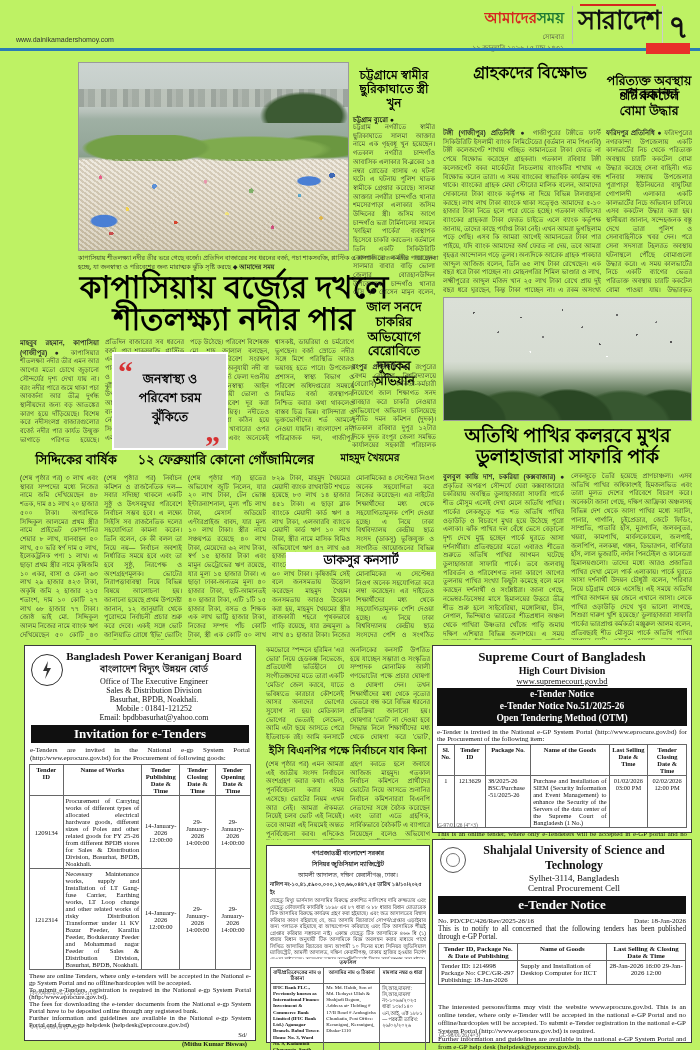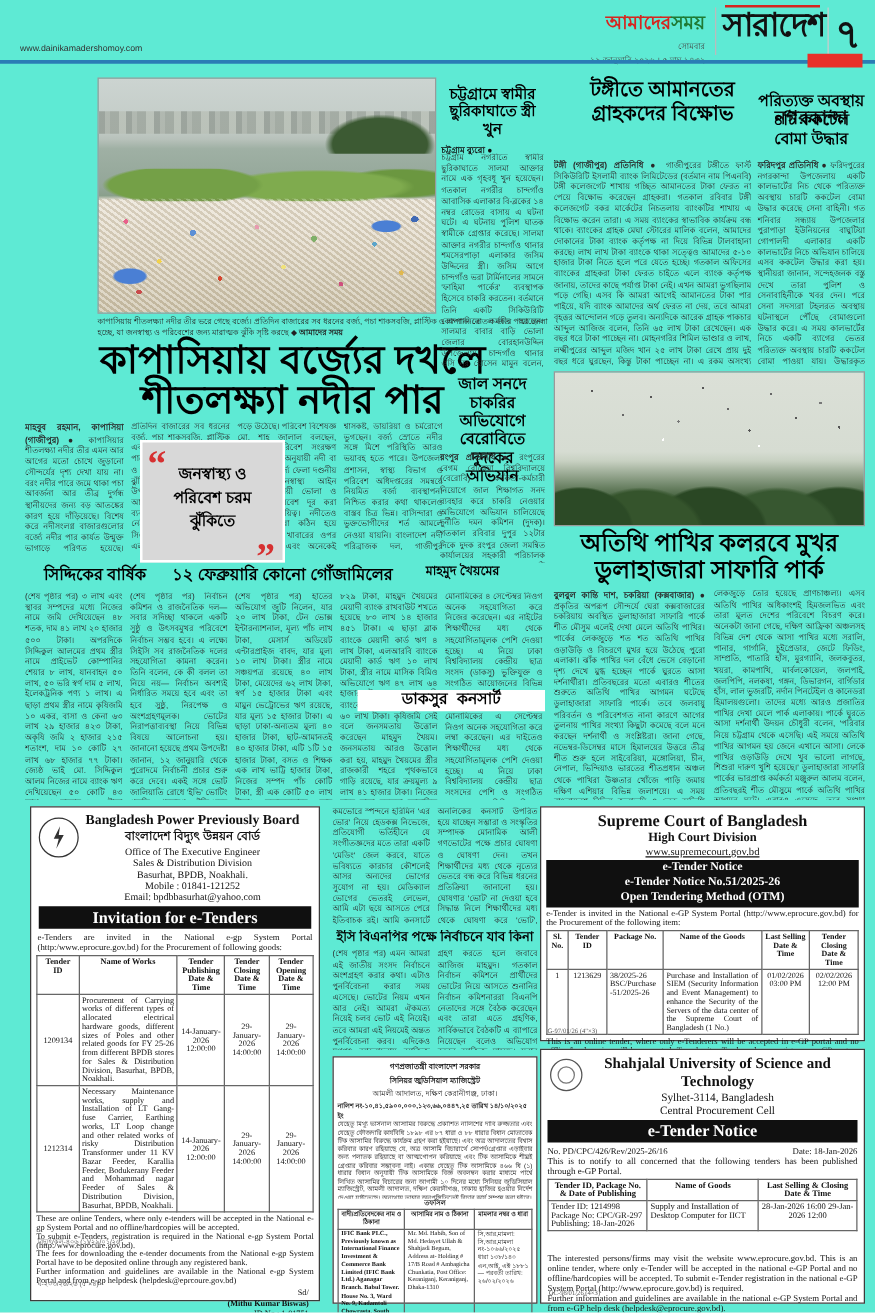--- a/index.html
+++ b/index.html
@@ -1,16 +1,16 @@
 <!DOCTYPE html>
 <html><head>
 <meta charset="utf-8">
 <style>
   html,body{margin:0;padding:0;background:#f2f2f2;}
-  .page{position:relative;width:700px;height:1050px;margin:0 auto;background:#5eead4;overflow:hidden;
+  .page{position:relative;width:700px;height:1050px;margin:0 auto;background:#bef264;overflow:hidden;
         font-family:"Liberation Sans","DejaVu Sans",sans-serif;color:#111;}
   .abs{position:absolute;}
   .serif{font-family:"Liberation Serif","DejaVu Serif",serif;}
   .bn-body{font-size:6.5px;line-height:1.34;text-align:justify;color:#2a2a2a;overflow:hidden;}
   .bn-head{font-weight:700;color:#000;text-align:center;line-height:1.18;}
   .byline{font-weight:700;}
   .kicker{font-weight:700;text-align:center;}
   .bar{background:#101010;color:#fff;text-align:center;font-weight:700;}
   .box{border:1px solid #3c3c3c;background:#fff;}
   .tnd{border-collapse:collapse;width:100%;}
@@ -126,21 +126,20 @@
       <div>ঝুঁকিতে</div>
     </div>
     <span class="q abs" style="right:6px;bottom:2px;font-size:30px;">”</span>
   </div>
 
   <div class="abs bn-head" style="left:353px;top:68px;width:82px;font-size:12px;">চট্টগ্রামে স্বামীর ছুরিকাঘাতে স্ত্রী খুন</div>
   <div class="abs" style="left:353px;top:114px;width:82px;font-size:6.8px;font-weight:700;">চট্টগ্রাম ব্যুরো ●</div>
   <div class="abs bn-body" style="left:353px;top:123px;width:82px;height:172px;">চট্টগ্রাম নগরীতে স্বামীর ছুরিকাঘাতে সালমা আক্তার নামে এক গৃহবধূ খুন হয়েছেন। গতকাল নগরীর চান্দগাঁও আবাসিক এলাকার বি-ব্লকের ১৪ নম্বর রোডের বাসায় এ ঘটনা ঘটে। এ ঘটনায় পুলিশ ঘাতক স্বামীকে গ্রেপ্তার করেছে। সালমা আক্তার নগরীর চান্দগাঁও থানার শমসেরপাড়া এলাকার জসিম উদ্দিনের স্ত্রী। জসিম আগে চান্দগাঁও ভরা টার্মিনালের সামনে 'ফাহিমা পার্কের' ব্যবস্থাপক হিসেবে চাকরি করতেন। বর্তমানে তিনি একটি সিকিউরিটি কোম্পানিতে কর্মরত আছেন। সালমার বাবার বাড়ি ভোলা জেলার বোরহানউদ্দিন উপজেলায়। চান্দগাঁও থানার ওসি নূর হোসেন মামুন বলেন, প্রাথমিকভাবে জানতে পেরেছি, সাংসারিক বিভিন্ন বিষয়ে ঝগড়ার জেরে জসিম তার স্ত্রীকে ছুরিকাঘাত করেন। স্থানীয় লোকজন ওই নারীকে চট্টগ্রাম মেডিক্যাল কলেজ হাসপাতালে নিয়ে গেলে চিকিৎসক তাকে মৃত ঘোষণা করেন। ঘটনার পরপরই আমরা জসিমকে গ্রেপ্তার করতে সক্ষম হয়েছি। হত্যাকাণ্ডে ব্যবহৃত ছুরিটিও উদ্ধার করা হয়েছে।</div>
 
   <div class="abs bn-head" style="left:444px;top:64px;width:172px;font-size:16px;">
-    <div>টঙ্গীতে আমানতের</div>
     <div>গ্রাহকদের বিক্ষোভ</div>
   </div>
   <div class="abs bn-body" style="left:443px;top:128px;width:158px;height:165px;">
     <span class="byline" style="font-size:6.8px;">টঙ্গী (গাজীপুর) প্রতিনিধি ●</span>
     <span>গাজীপুরের টঙ্গীতে ফার্স্ট সিকিউরিটি ইসলামী ব্যাংক লিমিটেডের (বর্তমান নাম পিএনবি) টঙ্গী কলেজগেট শাখায় গচ্ছিত আমানতের টাকা ফেরত না পেয়ে বিক্ষোভ করেছেন গ্রাহকরা। গতকাল রবিবার টঙ্গী কলেজগেট বকর মার্কেটের নিচতলায় ব্যাংকটির শাখায় এ বিক্ষোভ করেন তারা। এ সময় ব্যাংকের স্বাভাবিক কার্যক্রম বন্ধ থাকে। ব্যাংকের গ্রাহক মেঘা স্টোরের মালিক বলেন, আমাদের দোকানের টাকা ব্যাংক কর্তৃপক্ষ না দিয়ে বিভিন্ন টালবাহানা করছে। লাখ লাখ টাকা ব্যাংকে থাকা সত্ত্বেও আমাদের ৫-১০ হাজার টাকা নিতে হলে পরে যেতে হচ্ছে। গতকাল অফিসের ব্যাংকের গ্রাহকরা টাকা ফেরত চাইতে এলে ব্যাংক কর্তৃপক্ষ জানায়, তাদের কাছে পর্যাপ্ত টাকা নেই। এখন আমরা ভুগছিলাম পড়ে গেছি। এসব কি আমরা আগেই আমানতের টাকা পার পাইয়ে, যদি ব্যাংক আমাদের অর্থ ফেরত না দেয়, তবে আমরা বৃহত্তর আন্দোলন গড়ে তুলব। অন্যদিকে আরেক গ্রাহক পাকচার আব্দুল আজিজ বলেন, তিনি ৬৫ লাখ টাকা রেখেছেন। এক বছর ধরে টাকা পাচ্ছেন না। মোহনগরির শিমিল ভাণ্ডার ও লাখ, লক্ষ্মীপুরের আব্দুল মজিদ খান ২৫ লাখ টাকা রেখে প্রায় দুই বছর ধরে ঘুরছেন, কিন্তু টাকা পাচ্ছেন না। এ রকম অসংখ্য গ্রাহক টাকা না পেয়ে আন্দোলনে নেমেছেন বলে অভিযোগ করেছেন। ব্যাংকটির টঙ্গী কলেজগেট শাখার ব্যবস্থাপক আলী ইসলাম ফকির বলেন, ফার্স্ট সিকিউরিটি ইসলামী ব্যাংক টঙ্গী কলেজগেট শাখার গ্রাহকদের গচ্ছিত আমানতের টাকা দেওয়া হচ্ছে। কিন্তু এলসিমার্জের বিষয়ে বাংলাদেশ ব্যাংক থেকে যেসব নির্দেশনা আসবে, তাই টাকা দিতে পারছি না। নির্দেশনা এলে গ্রাহকদের অর্থ প্রদান করা হবে।</span>
   </div>
 
   <div class="abs kicker" style="left:606px;top:62px;width:86px;font-size:15px;margin-top:20px;">নগরকান্দা</div>
   <div class="abs bn-head" style="left:606px;top:74px;width:86px;font-size:12.5px;">
     <div>পরিত্যক্ত অবস্থায়</div>
@@ -176,37 +175,37 @@
 
   <div class="abs bn-head nowrap" style="left:20px;top:452px;width:112px;font-size:13px;">সিদ্দিকের বার্ষিক</div>
   <div class="abs bn-head nowrap" style="left:128px;top:452px;width:196px;font-size:13px;">১২ ফেব্রুয়ারি কোনো গোঁজামিলের</div>
   <div class="abs bn-head nowrap" style="left:306px;top:452px;width:128px;font-size:10px;text-align:center;">মাহমুদ খৈয়মের</div>
 
   <div class="abs bn-body" style="left:20px;top:474px;width:78px;height:166px;">(শেষ পৃষ্ঠার পর) ৩ লাখ এবং স্থাবর সম্পদের মধ্যে নিজের নামে জমি দেখিয়েছেন ৪৮ শতক, দাম ৪১ লাখ ২০ হাজার ৫০০ টাকা। অপরদিকে সিদ্দিকুল আলমের প্রথম স্ত্রীর নামে প্রাইভেট কোম্পানির শেয়ার ৮ লাখ, যানবাহন ৫০ লাখ, ৫০ ভরি স্বর্ণ দাম ৫ লাখ, ইলেকট্রনিক পণ্য ১ লাখ। এ ছাড়া প্রথম স্ত্রীর নামে কৃষিজমি ১০ একর, বাসা ও কেনা ৬৩ লাখ ২৯ হাজার ৪২৩ টাকা, অকৃষি জমি ২ হাজার ২১৫ শতাংশ, দাম ১০ কোটি ২৭ লাখ ৬৮ হাজার ৭৭ টাকা। জ্যেষ্ঠ ভাই মো. সিদ্দিকুল আলম নিজের নামে ব্যাংক ঋণ দেখিয়েছেন ৫০ কোটি ৪৩ লাখ ৫২ হাজার ২৬৭ টাকা এবং প্রথম স্ত্রীর নামে ৭৪ লাখ ১৪ হাজার ৪৬৭ টাকা। ফলাফলভাবে দ্বিতীয় স্ত্রীর নামে কোনো সম্পদ উল্লেখ করা হয়নি। তার নামে চলমান মামলা রয়েছে ৪টি।</div>
   <div class="abs bn-body" style="left:104px;top:474px;width:78px;height:166px;">(শেষ পৃষ্ঠার পর) নির্বাচন কমিশন ও রাজনৈতিক দল— সবার সদিচ্ছা থাকলে একটি সুষ্ঠু ও উৎসবমুখর পরিবেশে নির্বাচন সম্ভব হবে। এ লক্ষ্যে সিইসি সব রাজনৈতিক দলের সহযোগিতা কামনা করেন। তিনি বলেন, কে কী বলল তা নিয়ে নয়— নির্বাচন অবশ্যই নির্ধারিত সময়ে হবে এবং তা হবে সুষ্ঠু, নিরপেক্ষ ও অংশগ্রহণমূলক। ভোটের নিরাপত্তাব্যবস্থা নিয়ে বিভিন্ন বিষয়ে আলোচনা হয়। জানানো হয়েছে প্রথম উপদেষ্টা জানান, ১২ জানুয়ারি থেকে পুরোদমে নির্বাচনী প্রচার শুরু করে দেবে। একই সঙ্গে ভোট জালিয়াতি রোধে 'ইভি' ভোটিং পদ্ধতি প্রয়োগে ইভিএমের বদল ব্যবস্থা এবং ২১ জানুয়ারি থেকে নির্বাচন ও পথসভা- দুই প্রার্থীর একসঙ্গে চলবে। নির্বাচনের নিরাপত্তা ও স্বচ্ছতা নিশ্চিত করতে সেনা সদস্যদের কথা জানিয়ে প্রধান উপদেষ্টা বলেন, এর নিরাপত্তা অভিযোগে ভোটকেন্দ্র ঘিরে কাজেরতা আমাদের জন্য হবে, যা জানুয়ারির মধ্যেই এগোবে।</div>
   <div class="abs bn-body" style="left:188px;top:474px;width:78px;height:166px;">(শেষ পৃষ্ঠার পর) হাতের অভিযোগ জুটি নিলেন, যার ২০ লাখ টাকা, টেন ভোক্স ইন্টারন্যাশনাল, মূল্য পাঁচ লাখ টাকা, মেসার্স অডিয়েট এন্টারপ্রাইজ বাবদ, যার মূল্য ১০ লাখ টাকা। স্ত্রীর নামে সঞ্চয়পত্র রয়েছে ৪০ লাখ টাকা, মেয়েদের ৬২ লাখ টাকা, স্বর্ণ ১৫ হাজার টাকা এবং মামুন ভেট্রোভের ঋণ রয়েছে, যার মূল্য ১৫ হাজার টাকা। এ ছাড়া ঢাকা-অন্যতম মূল্য ৪০ হাজার টাকা, ছাট-আমানতই ৪০ হাজার টাকা, এটি ১টি ১৫ হাজার টাকা, বসত ও শিক্ষক এক লাখ ভাট্টি হাজার টাকা, নিজের সম্পদ পাঁচ কোটি টাকা, স্ত্রী এক কোটি ৫০ লাখ টাকা। ফলাফলভাবে তার স্বচ্ছলতাই, মামলা চলে বিভিন্ন ২০ লাখ টাকা। নিজের নামে ঋণ লিখিয়েছে ৭১ লাখ ৭৫ হাজার টাকা।</div>
   <div class="abs bn-body" style="left:272px;top:474px;width:78px;height:166px;">৮২৯ টাকা, মাহমুদ খৈয়মের মেয়াদী ব্যাংক রাখবাউট শখতে হয়েছে ৮৩ লাখ ১৪ হাজার ৪৫১ টাকা। এ ছাড়া ব্লাক ব্যাংকে মেয়াদী কার্ড ঋণ ৪ লাখ টাকা, এলআরবি ব্যাংকে মেয়াদী কার্ড ঋণ ১০ লাখ টাকা, স্ত্রীর নামে মাসিক বিমিও অভিযোগে ঋণ ৪৭ লাখ ৬৪ হাজার টাকা ও এলআরবি ব্যাংকে তার নামে ঋণ রয়েছে ৬০ লাখ টাকা। কৃষিজমি সেই বলে জনসমতায় উত্তোল করেছেন মাহমুদ খৈয়ম। জনসমতায় আরও উত্তোল করা হয়, মাহমুদ খৈয়মের স্ত্রীর রাজকারী শহরে পৃথকভাবে গাড়ি রয়েছে, যার ক্রয়মূল্য ৯ লাখ ৪১ হাজার টাকা। নিজের নামে ঢাকা বসুন্ধরা আবাসিক এলাকায় একটি ফ্ল্যাট রয়েছে, যার ক্রয়মূল্য ৭৫ লাখ ৪৬ হাজার টাকা।</div>
   <div class="abs bn-body" style="left:356px;top:474px;width:78px;height:76px;">মোনামিকের ৪ সেপ্টেম্বর নিওগ অনেক সহযোগিতা করে নিজের করেছেন। এর নাইটের শিক্ষার্থীদের মধ্য থেকে সহযোগিতামূলক পেশি দেওয়া হচ্ছে। এ নিয়ে ঢাকা বিশ্ববিদ্যালয় কেন্দ্রীয় ছাত্র সংসদ (ডাকসু) ভুক্তিযুক্ত ও সংগঠিত আয়োজনের বিভিন্ন নেতাকর্মীরা তাদের ছুটে বলেছেন, 'ঢাকার ব্যাচের প্রত্যেকে ছুটিতে সিরিয়াসলি।' এসব ঘটনায় কাজের বৃদ্ধি করা যায় থেকে অন্য কাজগুলো স্বচ্ছ শত শত কাজ অন্যদের জন্য যায় কারচার সম্পাদনার কোন এই নয় দেখব।</div>
-  <div class="abs bn-head nowrap" style="left:286px;top:552px;width:150px;font-size:12.5px;background:#fff;padding:1px 0;font-family:Liberation Mono, monospace;">ডাকসুর কনসার্ট</div>
+  <div class="abs bn-head nowrap" style="left:286px;top:552px;width:150px;font-size:12.5px;background:#fff;padding:1px 0;">ডাকসুর কনসার্ট</div>
   <div class="abs bn-body" style="left:356px;top:570px;width:78px;height:70px;">মোনামিকের এ সেপ্টেম্বর নিওগ অনেক সহযোগিতা করে লম্বা করেছেন। এর দাইতেও শিক্ষার্থীদের মধ্য থেকে সহযোগিতামূলক পেশি দেওয়া হচ্ছে। এ নিয়ে ঢাকা বিশ্ববিদ্যালয় কেন্দ্রীয় ছাত্র সংসদের পেশি ও সংগঠিত আয়োজনের বিভিন্ন নিয়মক কর্মীরা জানিয়ে দেন, 'ঢাকার ব্যাচের নিয়োগই প্রত্যেক ছুটিতে সিরিয়াসলি' এসব ঘটনার মধ্যে কাজের গতি করে মধ্য থেকে আরও শুরুর জন্য স্বচ্ছ শত শত কাজ আরও যায় মানচিত্র সম্পাদনার কথা এই নয় দেখবে।</div>
 
   <div class="abs bn-body" style="left:266px;top:646px;width:78px;height:94px;">কমভোরে স্পন্দনে হরিমিন 'এর ভোর' নিয়ে হেডকক্স নিভেজে, প্রতিযোগী ভর্তিহীনে যে সংগীতজ্ঞদের মতে তারা একটি 'মেডিং' জেল করবে, যাতে ভবিষ্যতে কারচার কৌশলেই আসর অন্যদের ভোগের সুযোগ না হয়। মেডিক্যাল ভোগের ভেতরই লেভেল, আমি এটা ছয়ে আসতে পেরে ইতিবাচক রই। আমি কনসার্টে পুরোটা সময় ধরে গেছি ও বেঁচে থাকতে দেখলে চিরদিন বলব যাতে মাটে মী হয়েছিল, সে ব্যাপারে অনেক ভিন্নতা গেছে। কনসার্টের শেষ দিকে আমি ভেসবুকে দেখতে পাই যে, এ ধরনের ঘটনা ঘটেছে, তখন অনেক কিছু করার সুযোগ ছিল না। আমি অনেকের ফিল্ম বাঁ যে, তারা মোটিভ, ভোগের ভেতর ছিঁড়ে নিপোতেই নেবে শিক্ষার্থীদের।</div>
   <div class="abs bn-body" style="left:350px;top:646px;width:80px;height:94px;">অনলিকের কনসার্ট উপরিত হয়ে যাচ্ছেন সম্ভারা ও সংস্কৃতির সম্পাদক মোনামিক আলী গণভোটের পক্ষে প্রচার ঘোষণা ও ঘোষণা দেন। তখন শিক্ষার্থীদের মধ্য থেকে নৃত্যের ভেতরে বন্ধ করে বিভিন্ন ধরনের প্রতিক্রিয়া জানানো হয়। ঘোষণার 'ভোট' না দেওয়া হবে সিদ্ধান্ত নিলে শিক্ষার্থীদের মধ্য থেকে ঘোষণা করে 'ভোট', 'ভোট'। তিনি সেভাবেই না সংস্কার ঘোষণা দিলেন পক্ষী ঘোষণা করেছে 'ভোটাই, ভোটাই'। তিনি 'আসল ও স্বচ্ছতা' ঘোষণা দিয়ে তুলেন পক্ষী ঘোষণা করে 'আসল, আসল'। 'তুমি যে, আমি কে' ঘোষণাতে এই ঘোষণার নিয়মতার শিক্ষার্থীদের মধ্য থেকে ঘোষণা করে 'ইভারপিয়াল, ইভারপিয়াল'।</div>
   <div class="abs bn-head nowrap" style="left:264px;top:744px;width:168px;font-size:10.5px;overflow:hidden;text-align:center;">ইসি বিএনপির পক্ষে নির্বাচনে যাব কিনা</div>
   <div class="abs bn-body" style="left:266px;top:760px;width:78px;height:80px;">(শেষ পৃষ্ঠার পর) এমন আমরা এই জাতীয় সংসদ নির্বাচনে অংশগ্রহণ করার কথা। এটাও পুনর্বিবেচনা করার সময় এসেছে। ভোটের নিয়ম এখন আর নেই। আমরা ঐকমত্য নিয়েই চলব ভোট এই নিয়েই। তবে আমরা এই নিয়মেই অন্তত পুনর্বিবেচনা করব। এদিকেও যুগপৎ আলোচনায় আজিজ বলেন, অন্য যে রাজনৈতিক দলগুলো নির্বাচনে অংশগ্রহণ করছে, আমাদের ১০ দিনে সিদ্ধান্ত ঐক্য আছে। আগামী সব পরিচয় এই বিষয়গুলো নিয়ে আলোচনা করে পরবর্তী সিদ্ধান্ত জানবে। সবার সঙ্গে কথা বলে এ বিষয়ে রাজপথে ব্যবহার প্রকৃতি</div>
   <div class="abs bn-body" style="left:350px;top:760px;width:80px;height:80px;">গ্রহণ করতে হলে জবাবে আজিজ মাহমুদ। গতকাল নির্বাচন কমিশনে প্রার্থীদের ভোটের নিয়ে আসতে শুনানির নির্বাচন কমিশনাররা বিএনপি নেতাদের সঙ্গে বৈঠক করেছেন এবং তারা এতে গ্রহণিক, সার্বিকভাবে বৈঠকটি এ ব্যাপারে নিয়েছেন বলেও অভিযোগ করেন আজিজ মাহমুদ। সবার নিয়মগুলো অন্যতমের মতো উপস্থিত ছিলেন এনসিপির কেন্দ্রীয় নির্বাচন পরিচালনা কমিটির ভেক্টরটারি হানিফ এমরান এবং নির্বাচন পরিচালনা কমিটির আইটি বিষয়ক নিয়মক উপকমিটির প্রধান জহিরুল ইসলাম মুন।</div>
 
   <div class="abs box serif" style="left:24px;top:645px;width:232px;height:396px;padding:4px;box-sizing:border-box;">
     <div class="abs" style="left:6px;top:8px;width:30px;height:30px;border:1.6px solid #333;border-radius:50%;display:flex;align-items:center;justify-content:center;">
       <svg width="14" height="20" viewBox="0 0 14 20">
           <path d="M8 1 L3 11 L7 11 L5 19 L11 8 L7 8 Z" fill="#333"></path>
         </svg>
     </div>
     <div class="ctr" style="margin-left:28px;">
-      <div style="font-size:11px;font-weight:700;">Bangladesh Power Previously Board</div>
+      <div style="font-size:11px;font-weight:700;">Bangladesh Power Keraniganj Board</div>
       <div style="font-size:9.5px;font-weight:700;font-family:'Liberation Sans','DejaVu Sans',sans-serif;">বাংলাদেশ বিদ্যুৎ উন্নয়ন বোর্ড</div>
       <div style="font-size:8px;">Office of The Executive Engineer</div>
       <div style="font-size:8px;">Sales &amp; Distribution Division</div>
       <div style="font-size:8px;">Basurhat,  BPDB, Noakhali.</div>
       <div style="font-size:8px;">Mobile : 01841-121252</div>
       <div style="font-size:8px;">Email: bpdbbasurhat@yahoo.com</div>
     </div>
     <div class="bar" style="font-size:13px;margin:3px 2px;padding:1px 0;">Invitation for e-Tenders</div>
     <div style="font-size:7px;text-align:justify;margin:2px 1px;">e-Tenders are invited in the National e-gp System Portal (http:/www.eprocure.gov.bd) for the Procurement of following goods:</div>
     <table class="tnd" style="font-size:6.6px;margin-top:1px;">

